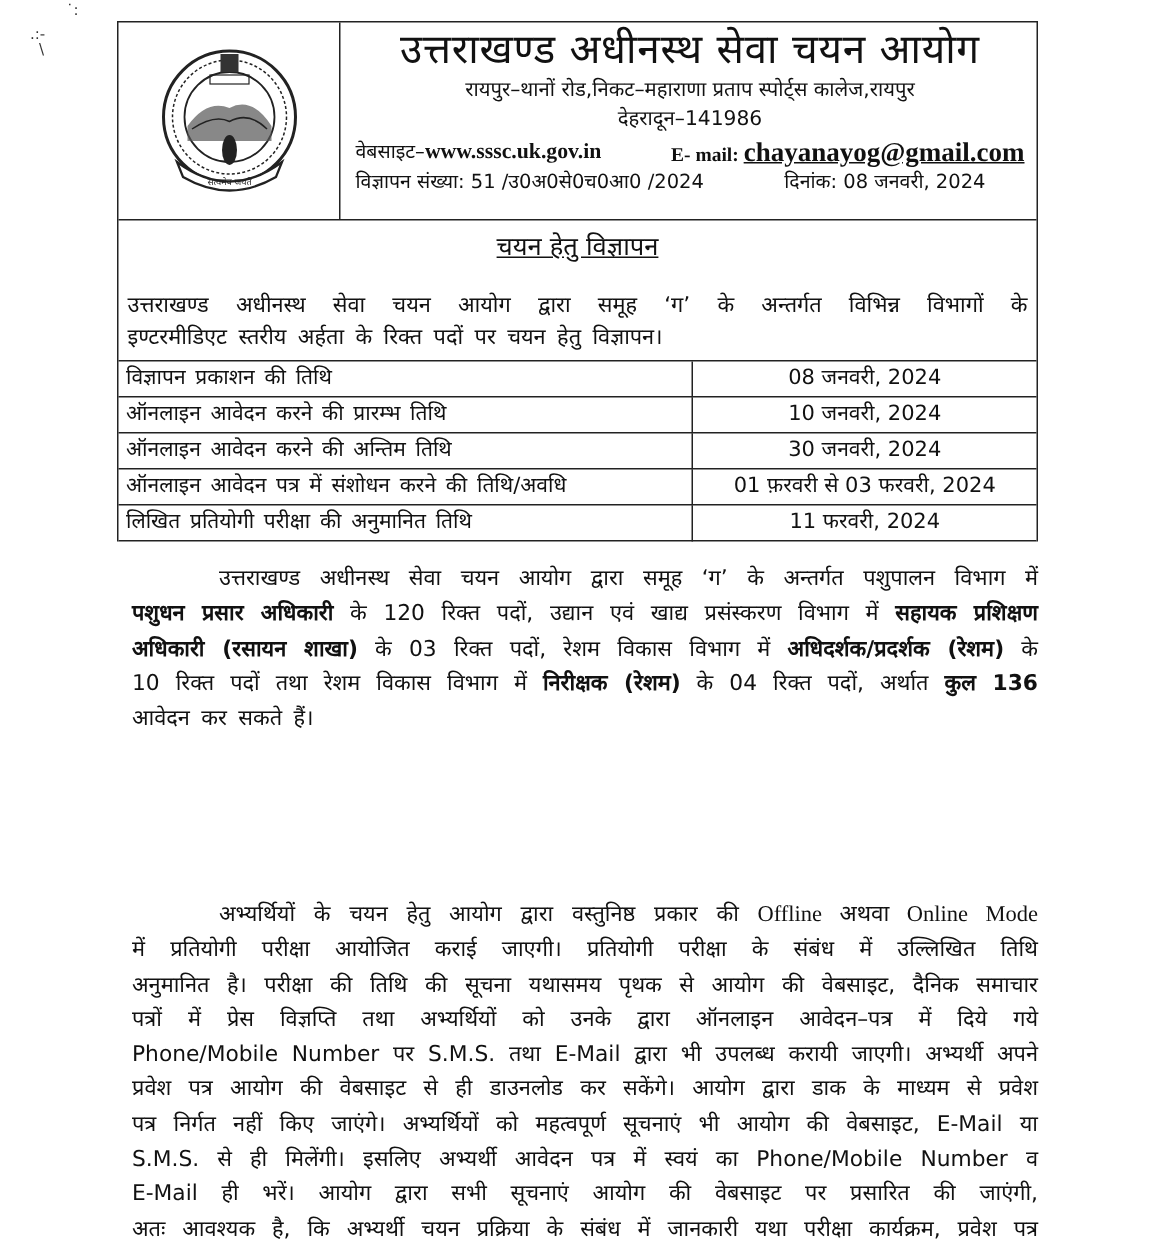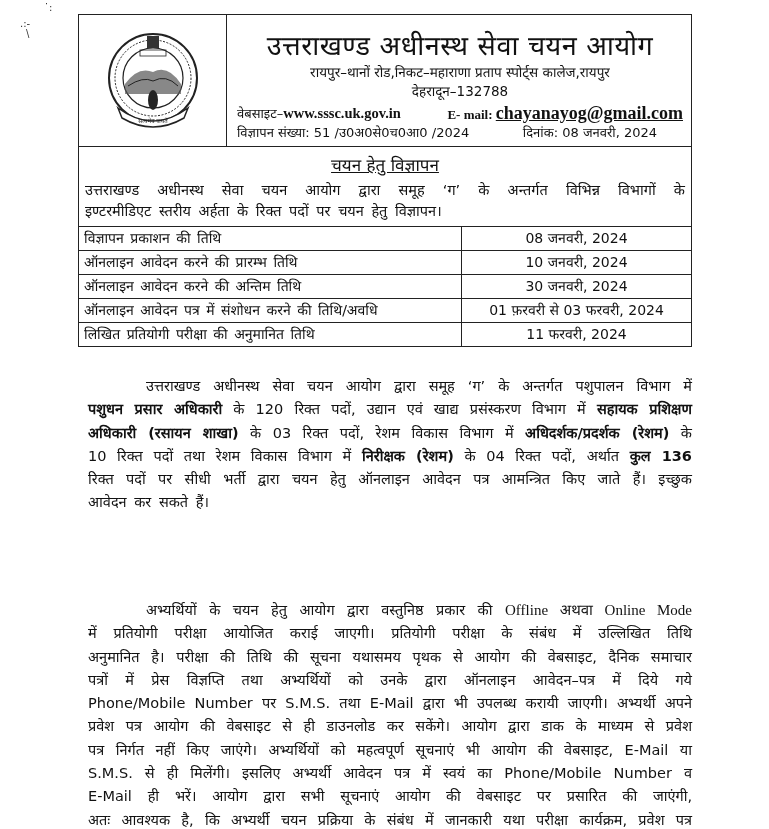--- a/index.html
+++ b/index.html
@@ -16,35 +16,35 @@
     border: 1.5px solid #222; border-bottom: none; box-sizing: border-box;
   }
   .header { display: flex; height: 131px; border-bottom: 1.5px solid #222; }
   .logo-cell {
     width: 147px; border-right: 1.5px solid #222;
     display: flex; align-items: center; justify-content: center;
   }
   .logo { width: 110px; height: 110px; }
   .header-info { flex: 1; padding: 2px 8px 0 10px; position: relative; }
   .org-title {
-    text-align: center; font-size: 27px; line-height: 34px; font-weight: 400; margin-top: 12px;
+    text-align: center; font-size: 27px; line-height: 34px; font-weight: 400; margin-top: 0;
     letter-spacing: 0.5px;
   }
   .org-address { text-align: center; font-size: 13.5px; line-height: 19px; }
   .contact-row {
     display: flex; justify-content: space-between; font-size: 13px; line-height: 18px; margin-top: 3px; text-align: center;
   }
   .contact-row .serif { font-family: "Liberation Serif", "DejaVu Serif", serif; font-weight: bold; font-size: 14.5px; }
   .contact-row .email-val { font-family: "Liberation Serif", "DejaVu Serif", serif; font-weight: bold; text-decoration: underline; font-size: 18px; }
   .contact-row .email-lbl { font-family: "Liberation Serif", "DejaVu Serif", serif; font-weight: bold; font-size: 13px; }
   .ref-row { display: flex; justify-content: space-between; font-size: 13px; line-height: 18px; padding-right: 26px; }
 
   .notice-block { border-bottom: 1.5px solid #222; padding: 6px 6px 4px 6px; }
   .notice-heading {
-    text-align: center; font-size: 17px; text-decoration: underline; line-height: 24px; margin-bottom: 3px;
+    text-align: center; font-size: 17px; text-decoration: underline; line-height: 24px; margin-bottom: 17px;
   }
   .notice-intro { font-size: 14.5px; line-height: 21px; text-align: justify; text-align-last: left; word-spacing: 3px; }
 
   table.dates {
     width: 100%; border-collapse: collapse; font-size: 14px;
   }
   table.dates td {
     border-bottom: 1.5px solid #222; height: 23px; padding: 0 5px; line-height: 23px;
   }
   table.dates td.label { width: 372px; border-right: 1.5px solid #222; word-spacing: 2px; }
@@ -85,21 +85,21 @@
         <rect x="49" y="10" width="12" height="12" fill="#333"></rect>
         <rect x="42" y="24" width="26" height="6" fill="none" stroke="#222" stroke-width="0.8"></rect>
         <ellipse cx="55" cy="74" rx="5" ry="10" fill="#222"></ellipse>
         <path d="M20 82 Q55 108 90 82 L86 92 Q55 110 24 92 Z" fill="#fff" stroke="#222" stroke-width="1.5"></path>
         <text x="55" y="97" font-size="6" text-anchor="middle" fill="#222" font-family="DejaVu Sans, sans-serif">सत्यमेव जयते</text>
       </svg>
     </div>
     <div class="header-info">
       <div class="org-title">उत्तराखण्ड अधीनस्थ सेवा चयन आयोग</div>
       <div class="org-address">रायपुर–थानों रोड,निकट–महाराणा प्रताप स्पोर्ट्स कालेज,रायपुर</div>
-      <div class="org-address">देहरादून–132788</div>
+      <div class="org-address">देहरादून–141986</div>
       <div class="contact-row">
         <span>
           <span>वेबसाइट–</span><span class="serif">www.sssc.uk.gov.in</span>
         </span>
         <span>
           <span class="email-lbl">E- mail: </span><span class="email-val">chayanayog@gmail.com</span>
         </span>
       </div>
       <div class="ref-row">
         <span>
@@ -144,21 +144,20 @@
       </tr>
     </tbody>
   </table>
 </div>
 
 <div class="body-text p1">
   <span class="line"><span class="indent"></span><span>उत्तराखण्ड अधीनस्थ सेवा चयन आयोग द्वारा समूह ‘ग’ के अन्तर्गत पशुपालन विभाग में</span></span>
   <span class="line"><span class="bold">पशुधन प्रसार अधिकारी</span><span> के 120 रिक्त पदों, उद्यान एवं खाद्य प्रसंस्करण विभाग में </span><span class="bold">सहायक प्रशिक्षण</span></span>
   <span class="line"><span class="bold">अधिकारी (रसायन शाखा)</span><span> के 03 रिक्त पदों, रेशम विकास विभाग में </span><span class="bold">अधिदर्शक/प्रदर्शक (रेशम)</span><span> के</span></span>
   <span class="line"><span>10 रिक्त पदों तथा रेशम विकास विभाग में </span><span class="bold">निरीक्षक (रेशम)</span><span> के 04 रिक्त पदों, अर्थात </span><span class="bold">कुल 136</span></span>
-  <span class="line">रिक्त पदों पर सीधी भर्ती द्वारा चयन हेतु ऑनलाइन आवेदन पत्र आमन्त्रित किए जाते हैं। इच्छुक</span>
   <span class="line last">आवेदन कर सकते हैं।</span>
 </div>
 
 <div class="body-text p2">
   <span class="line"><span class="indent"></span><span>अभ्यर्थियों के चयन हेतु आयोग द्वारा वस्तुनिष्ठ प्रकार की </span><span class="serif">Offline अथवा Online Mode</span></span>
   <span class="line">में प्रतियोगी परीक्षा आयोजित कराई जाएगी। प्रतियोगी परीक्षा के संबंध में उल्लिखित तिथि</span>
   <span class="line">अनुमानित है। परीक्षा की तिथि की सूचना यथासमय पृथक से आयोग की वेबसाइट, दैनिक समाचार</span>
   <span class="line">पत्रों में प्रेस विज्ञप्ति तथा अभ्यर्थियों को उनके द्वारा ऑनलाइन आवेदन–पत्र में दिये गये</span>
   <span class="line">Phone/Mobile Number पर S.M.S. तथा E-Mail द्वारा भी उपलब्ध करायी जाएगी। अभ्यर्थी अपने</span>
   <span class="line">प्रवेश पत्र आयोग की वेबसाइट से ही डाउनलोड कर सकेंगे। आयोग द्वारा डाक के माध्यम से प्रवेश</span>

